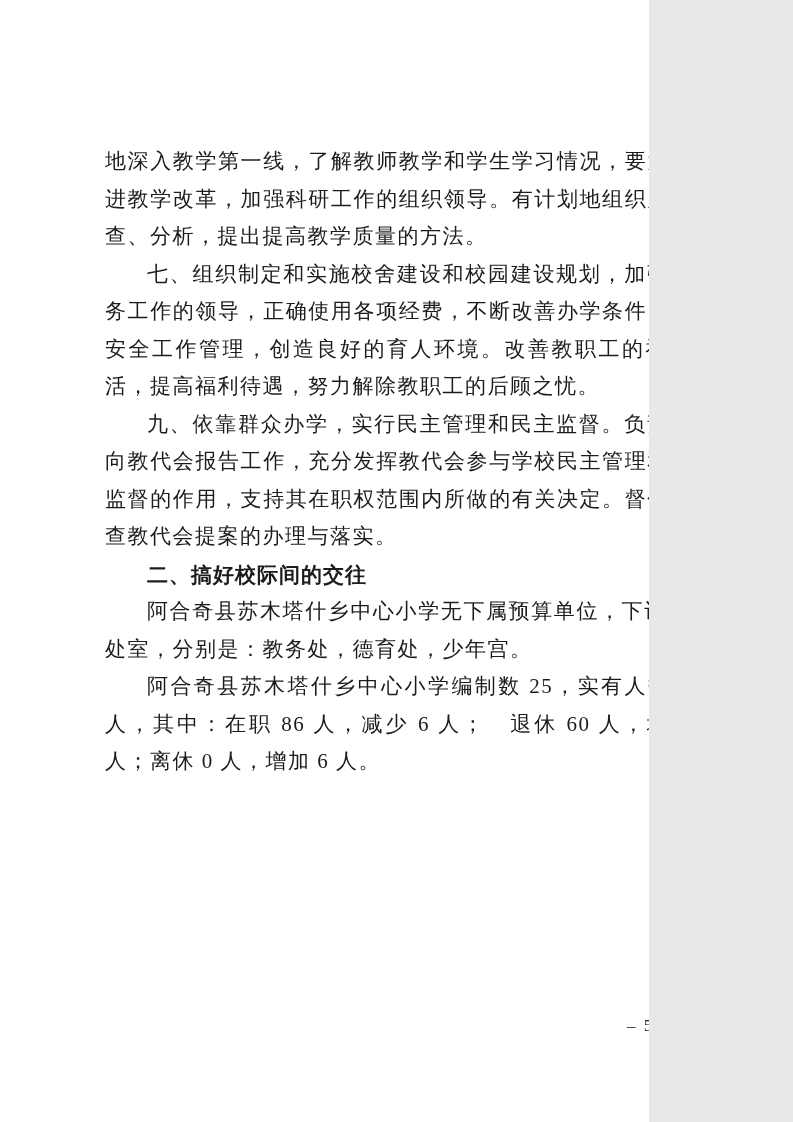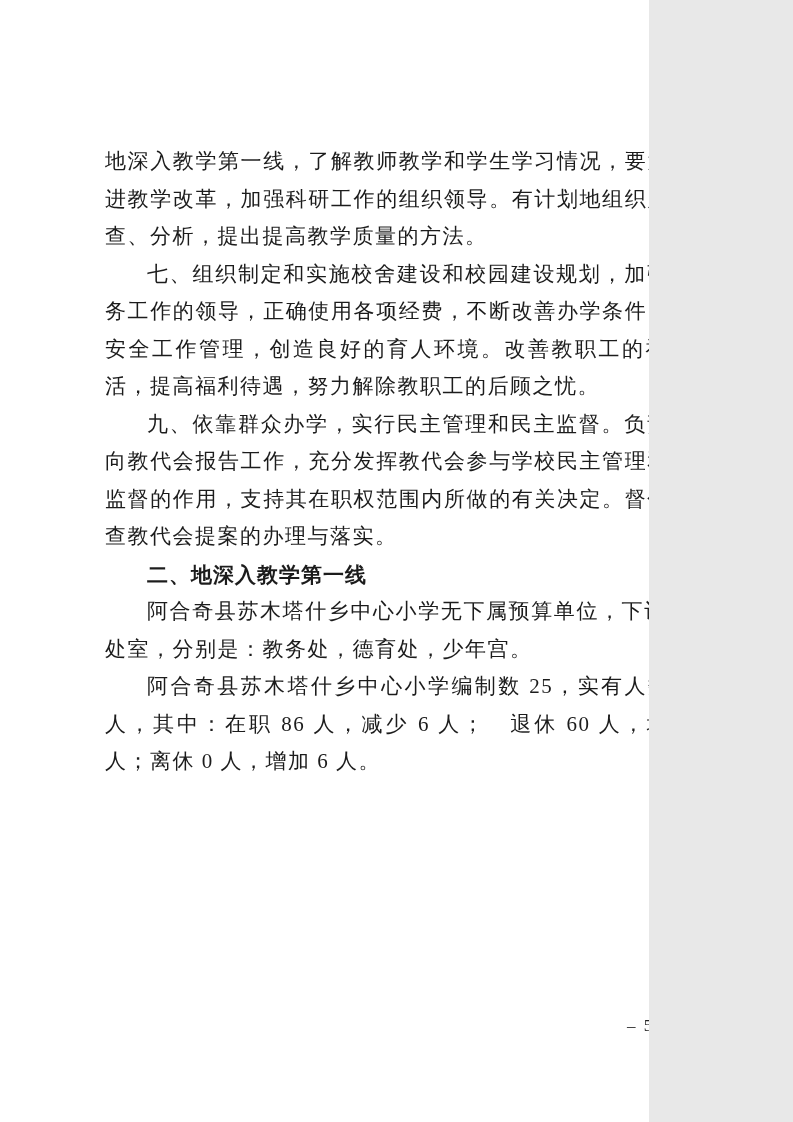--- a/index.html
+++ b/index.html
@@ -58,20 +58,20 @@
 </style>
 </head>
 <body>
 
 <div class="page">
 
   <div class="doc-body">
     <p class="para-continuation">地深入教学第一线，了解教师教学和学生学习情况，要大力推进教学改革，加强科研工作的组织领导。有计划地组织质量检查、分析，提出提高教学质量的方法。</p>
     <p class="para-indent">七、组织制定和实施校舍建设和校园建设规划，加强对财务工作的领导，正确使用各项经费，不断改善办学条件，强化安全工作管理，创造良好的育人环境。改善教职工的福利生活，提高福利待遇，努力解除教职工的后顾之忧。</p>
     <p class="para-indent">九、依靠群众办学，实行民主管理和民主监督。负责定期向教代会报告工作，充分发挥教代会参与学校民主管理和民主监督的作用，支持其在职权范围内所做的有关决定。督促和检查教代会提案的办理与落实。</p>
-    <p class="para-heading">二、地深入教学第一线</p>
+    <p class="para-heading">二、搞好校际间的交往</p>
     <p class="para-indent">阿合奇县苏木塔什乡中心小学无下属预算单位，下设 4 个处室，分别是：教务处，德育处，少年宫。</p>
     <p class="para-indent">阿合奇县苏木塔什乡中心小学编制数 25，实有人数 146 人，其中：在职 86 人，减少 6 人；　退休 60 人，增加 0 人；离休 0 人，增加 6 人。</p>
   </div>
 
   <div class="page-footer">– 5 –</div>
 
 </div>
 
 </body></html>

